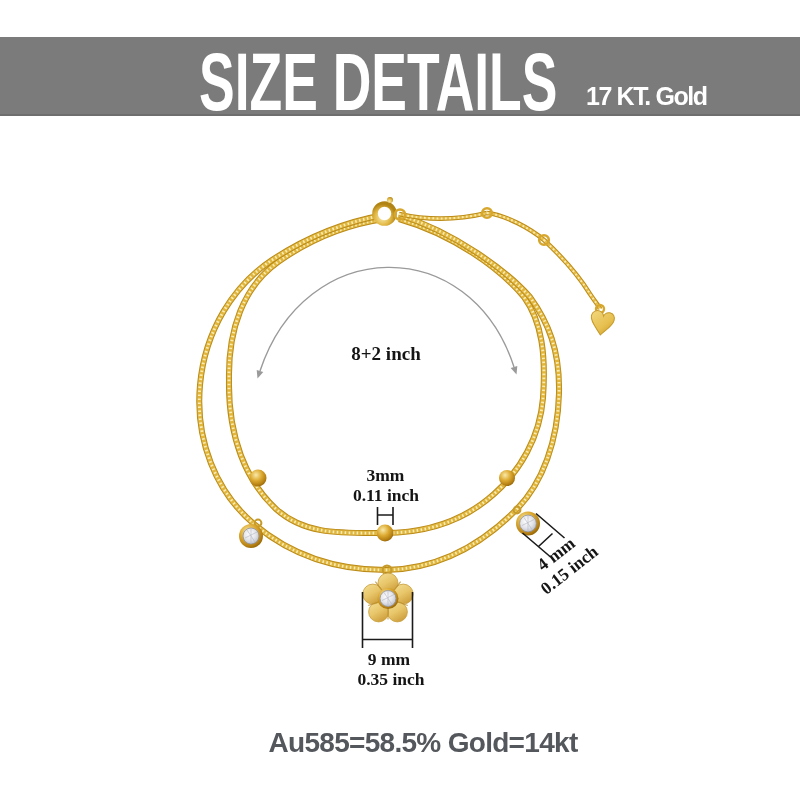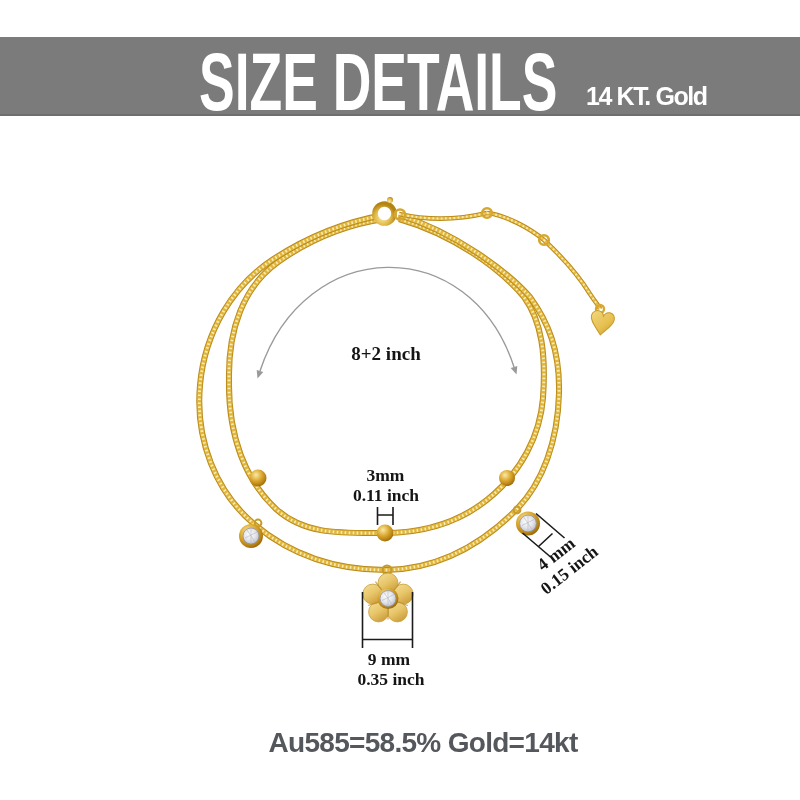--- a/index.html
+++ b/index.html
@@ -11,21 +11,21 @@
   #art{position:absolute;left:0;top:0;}
 </style>
 </head>
 <body>
 <div id="page">
 
   <div id="hdr"></div>
 
   <div id="title">SIZE DETAILS</div>
 
-  <div id="kt">14 KT. Gold</div>
+  <div id="kt">17 KT. Gold</div>
 
   <svg id="art" width="800" height="800" viewBox="0 0 800 800">
     <defs>
       <radialGradient id="beadG" cx="38%" cy="32%" r="75%">
         <stop offset="0%" stop-color="#f9e9a8"></stop>
         <stop offset="45%" stop-color="#ddab33"></stop>
         <stop offset="80%" stop-color="#b57f12"></stop>
         <stop offset="100%" stop-color="#8a5f06"></stop>
       </radialGradient>
       <radialGradient id="czG" cx="42%" cy="38%" r="70%">

